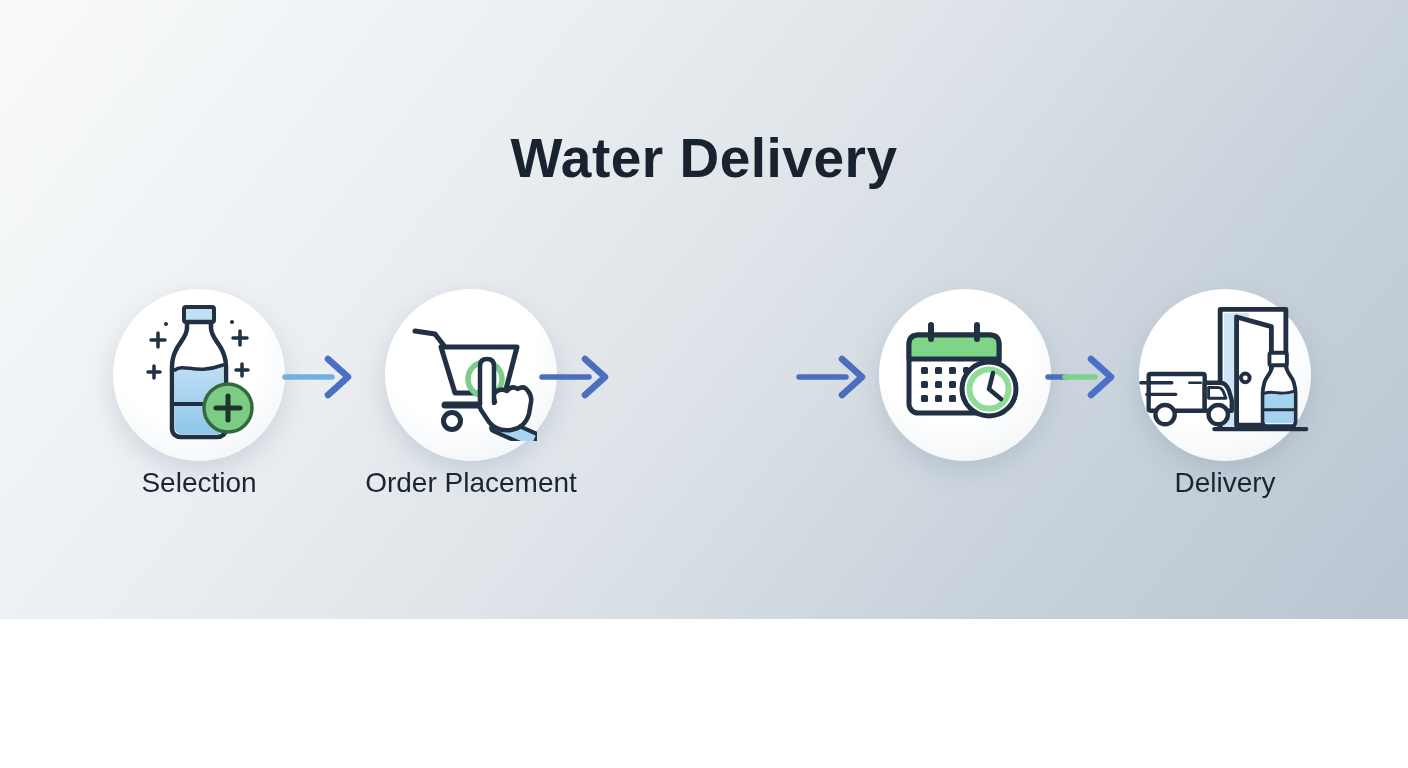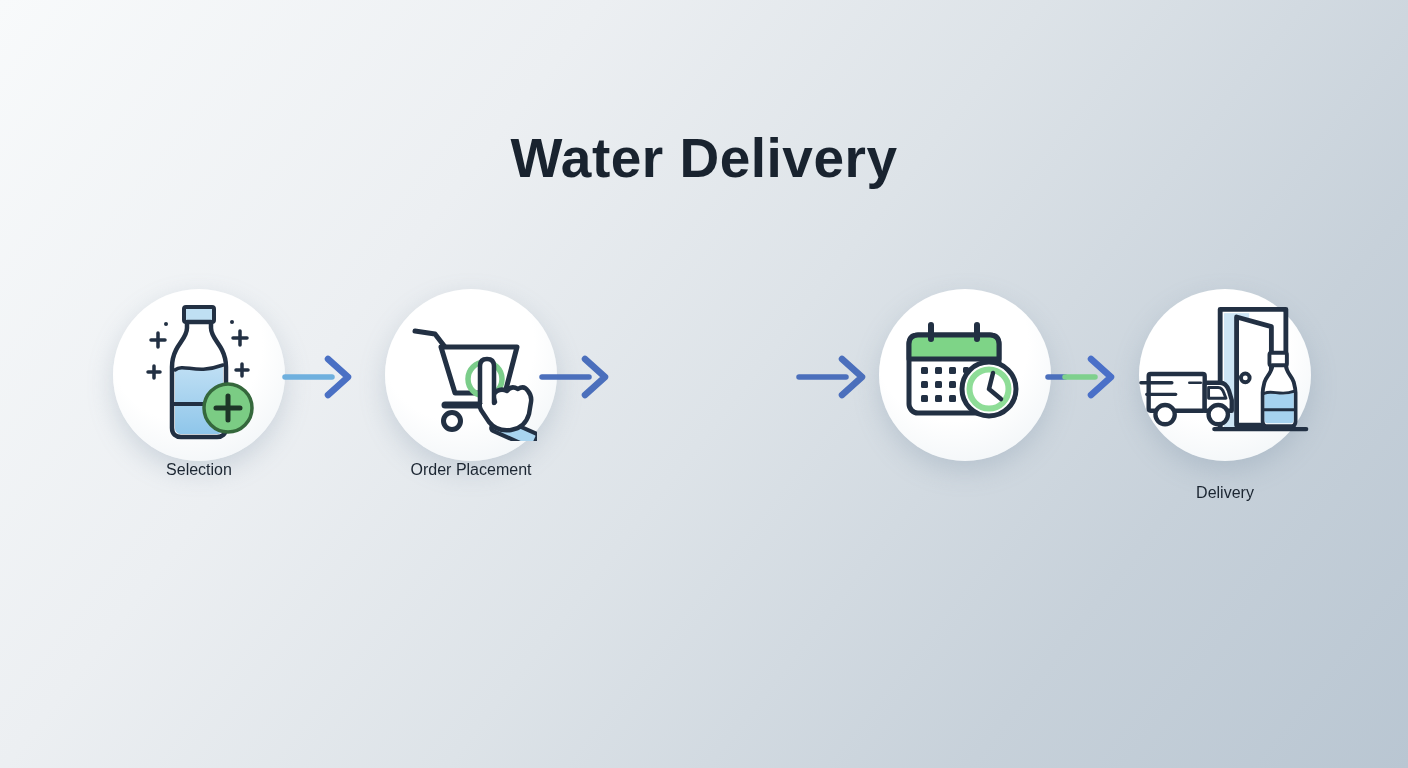--- a/index.html
+++ b/index.html
@@ -2,21 +2,21 @@
 <html><head>
 <meta charset="utf-8">
 <style>
   * { margin: 0; padding: 0; box-sizing: border-box; }
   html, body { width: 1408px; height: 768px; overflow: hidden; }
   body { font-family: "Liberation Sans", sans-serif; }
 
   .canvas {
     position: relative;
     width: 1408px;
-    height: 768px;
+    height: 619px;
     background: linear-gradient(128deg, #f8fafb 0%, #eceff2 30%, #dde3e8 52%, #c7d1da 78%, #b9c6d2 100%);
   }
 
   .title {
     position: absolute;
     top: 126px;
     left: 0;
     width: 100%;
     text-align: center;
     font-size: 55px;
@@ -38,33 +38,33 @@
     height: 172px;
     border-radius: 50%;
     background: radial-gradient(circle at 42% 32%, #ffffff 50%, #f4f7f9 78%, #e9eef2 100%);
     box-shadow: 0 10px 26px rgba(120, 140, 160, 0.28);
     display: flex;
     align-items: center;
     justify-content: center;
     overflow: visible;
   }
   .step-label {
-    margin-top: 0;
-    font-size: 16px;
+    margin-top: 6px;
+    font-size: 28px;
     font-weight: 500;
     color: #1b2531;
     text-align: left;
     white-space: nowrap;
   }
 
   .step-selection           { left: 69px;  }
   .step-order-placement     { left: 341px; }
   .step-confirmation        { left: 580px; }
   .step-delivery-scheduling { left: 835px; }
-  .step-delivery            { left: 1095px; gap: 23px;}
+  .step-delivery            { left: 1095px;}
 
   .arrow { position: absolute; top: 353px; width: 72px; height: 48px; }
   .arrow-1 { left: 282px;  }
   .arrow-2 { left: 539px;  }
   .arrow-3 { left: 796px;  }
   .arrow-4 { left: 1045px; }
 </style>
 </head>
 <body>
 

